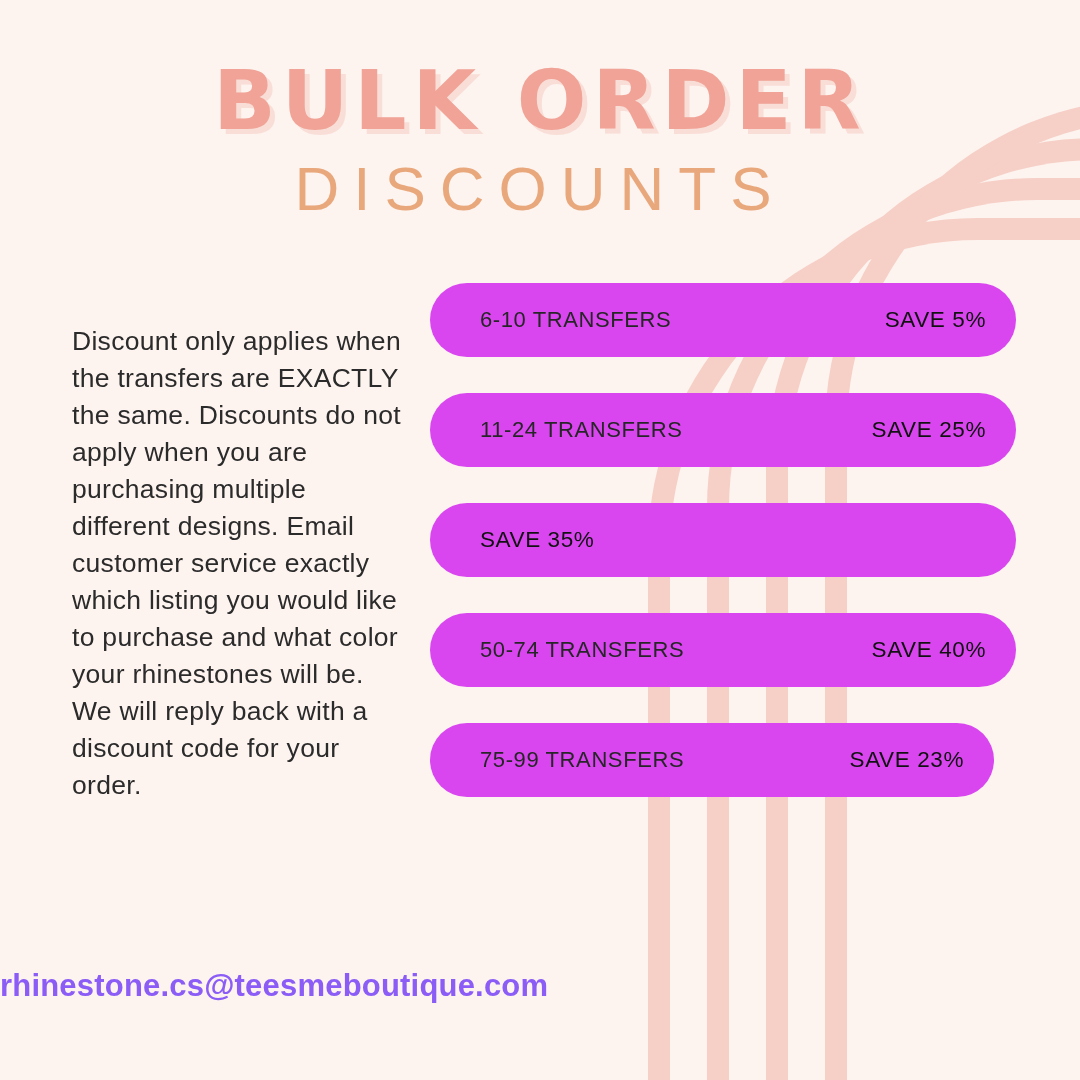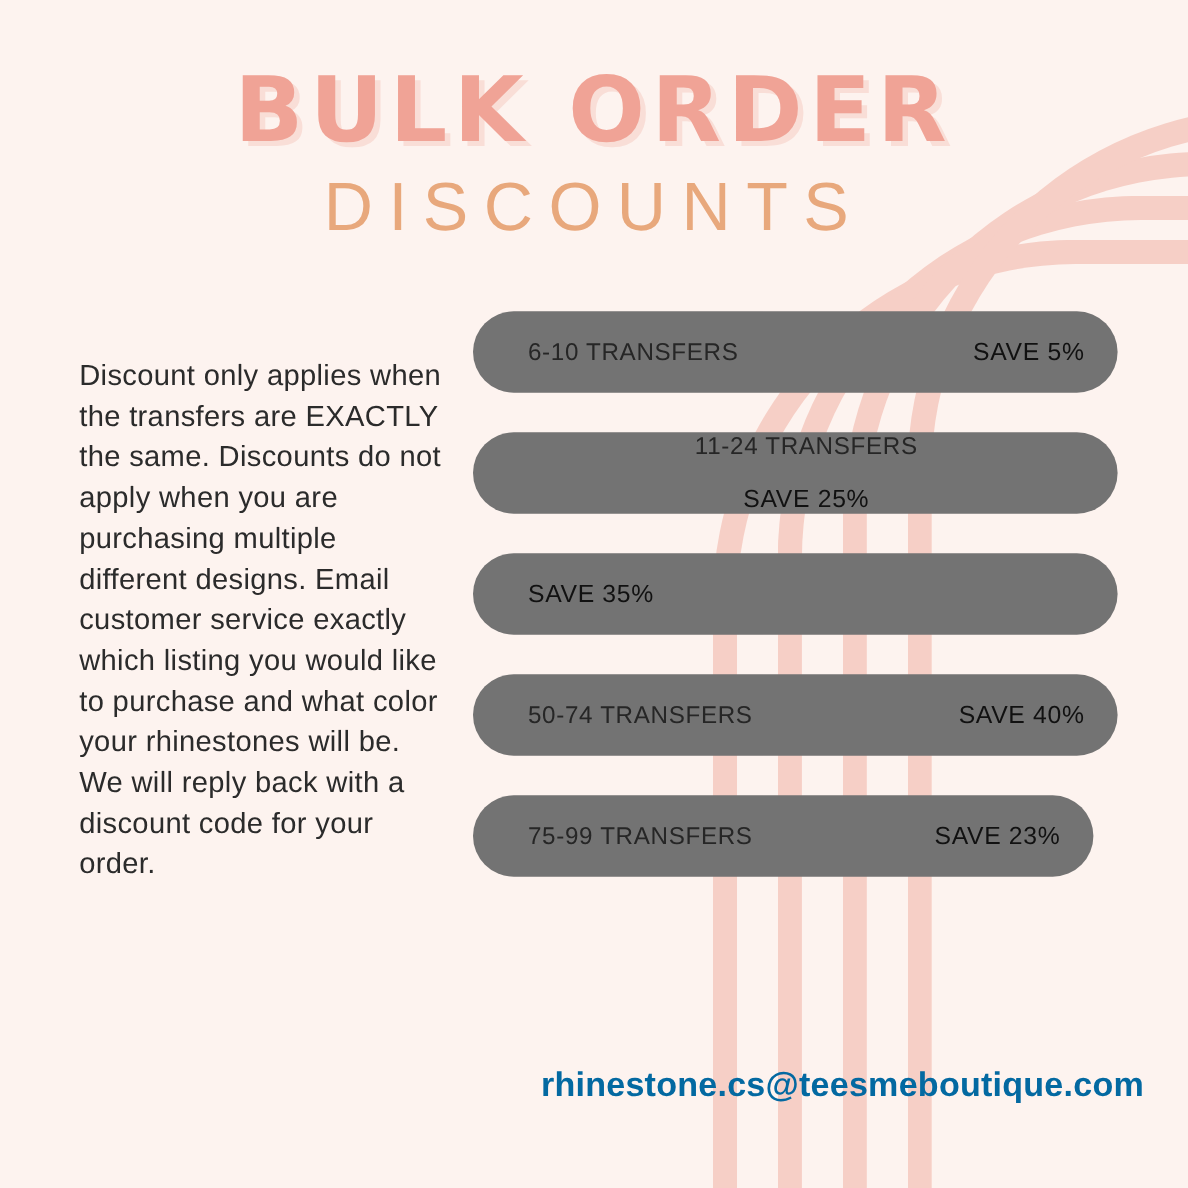--- a/index.html
+++ b/index.html
@@ -109,29 +109,29 @@
     position: absolute;
     left: 430px;
     top: 283px;
     width: 586px;
     z-index: 6;
   }
   .tier {
     position: relative;
     height: 74px;
     margin-bottom: 36px;
-    background: #737373;
+    background: #d946ef;
     border-radius: 38px;
     display: flex;
     align-items: center;
     justify-content: space-between;
     padding: 0 30px 0 50px;
     box-sizing: border-box;
   }
-  .tier:nth-child(2) { width: 586px; flex-direction: column; }
+  .tier:nth-child(2) { width: 586px; }
   .tier:nth-child(1) { width: 586px; }
   .tier:nth-child(3) { width: 586px; }
   .tier:nth-child(4) { width: 586px; }
   .tier:nth-child(5) { width: 564px; }
   .tier:nth-child(6) { width: 586px; }
   .tier-qty {
     font-size: 22px;
     letter-spacing: 0.6px;
     color: #262626;
     font-weight: 400;
@@ -142,25 +142,25 @@
     color: #111;
     font-weight: 400;
   }
 
   
   .email {
     position: absolute;
     left: 0;
     top: 968px;
     width: 1080px;
-    text-align: right;
+    text-align: left;
     font-family: "Liberation Sans", sans-serif;
     font-size: 31px;
     font-weight: 700;
-    color: #0369a1;
+    color: #8b5cf6;
     letter-spacing: 0.2px;
     z-index: 7;
     padding-right: 40px;
     box-sizing: border-box;
   }
 </style>
 </head>
 <body>
 
 <div class="poster">

